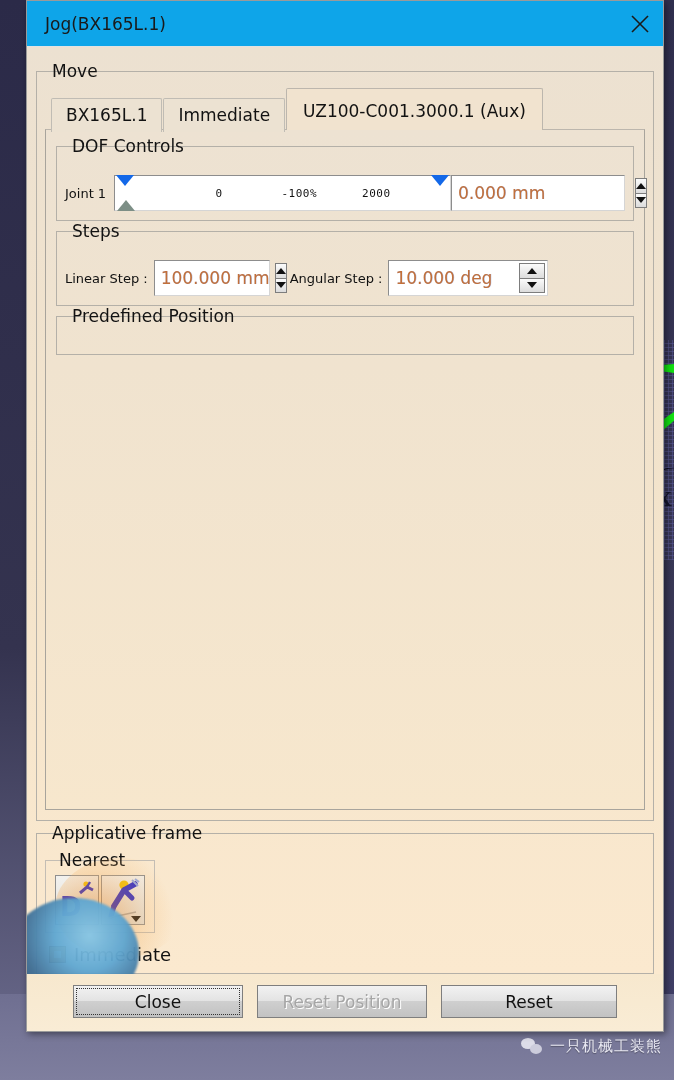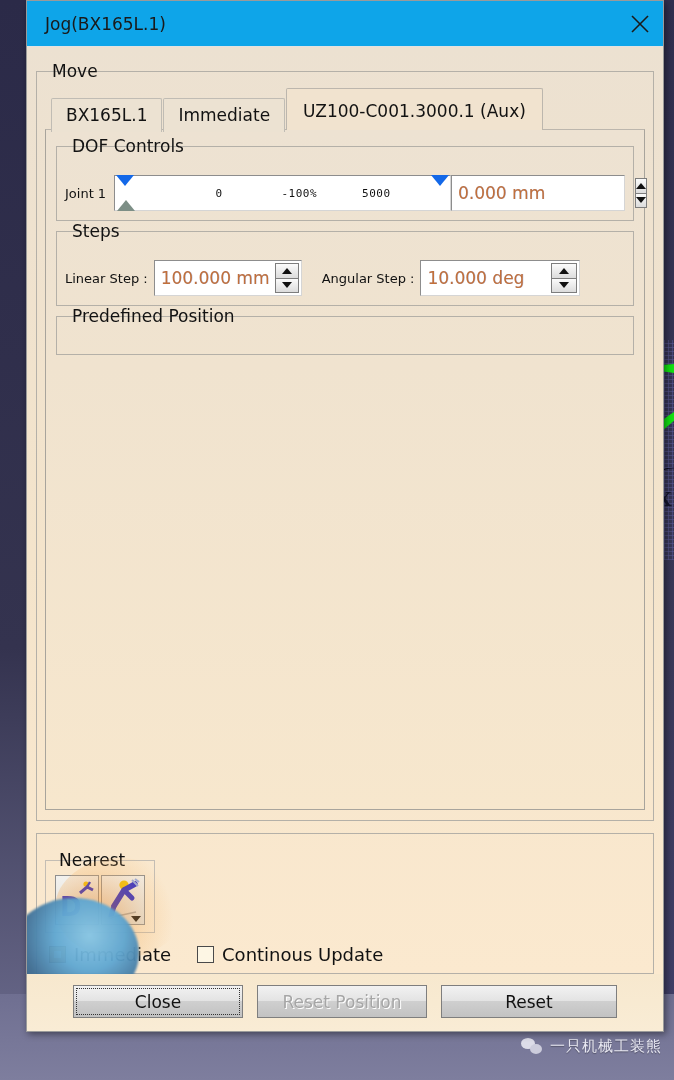--- a/index.html
+++ b/index.html
@@ -367,21 +367,21 @@
 
         <div class="group" style="margin-top:4px;">
           <span class="legend">DOF Controls</span>
           <div class="row">
             <span class="lbl">Joint 1</span>
 
             <div class="slider">
               <div class="ticklabels">
                 <span class="tl t0">0</span>
                 <span class="tl t1">-100%</span>
-                <span class="tl t2">5000</span>
+                <span class="tl t2">2000</span>
               </div>
               <span class="th-blue lo"></span>
               <span class="th-blue hi"></span>
               <span class="th-gray"></span>
             </div>
 
             <div class="spinbox" style="width:174px;gap:42px;">
               <span class="val">0.000 mm</span>
               <span class="spacer"></span>
               <span class="spin-arrows">
@@ -393,21 +393,21 @@
                   </button>
               </span>
             </div>
           </div>
         </div>
 
         <div class="group">
           <span class="legend">Steps</span>
           <div class="row">
             <span class="lbl">Linear Step :</span>
-            <div class="spinbox" style="margin-left:6px;width:148px;">
+            <div class="spinbox" style="margin-left:6px;width:116px;">
               <span class="val">100.000 mm</span>
               <span class="spacer"></span>
               <span class="spin-arrows">
                 <button>
                     <i class="arw-up"></i>
                   </button>
                 <button>
                     <i class="arw-dn"></i>
                   </button>
               </span>
@@ -430,20 +430,21 @@
 
         <div class="group">
           <span class="legend">Predefined Position</span>
         </div>
 
         <div class="spacer"></div>
       </div>
     </div>
 
     <div class="group" id="appl-group">
+      <span class="legend">Applicative frame</span>
 
       <div class="group" id="nearest-group">
         <span class="legend" style="left:8px;">Nearest</span>
         <div class="iconbtns">
           <div class="iconbtn">
             <svg width="42" height="48" viewBox="0 0 42 48">
               <text x="4" y="40" font-family="DejaVu Sans, sans-serif" font-size="26" font-weight="bold" fill="#1c20d0">D</text>
               <g transform="translate(22,5)">
                 <circle cx="8" cy="3" r="2.6" fill="#f2c200"></circle>
                 <path d="M2 12 L9 6 L15 9" stroke="#1c20d0" stroke-width="3" fill="none"></path>
@@ -463,24 +464,20 @@
             <span class="drop-tri"></span>
           </div>
         </div>
       </div>
 
       <div class="checkrow">
         <label class="chk">
           <span class="chkbox checked"></span>
           <span class="ctxt">Immediate</span>
         </label>
-        <label class="chk">
-          <span class="chkbox"></span>
-          <span class="ctxt">Continous Update</span>
-        </label>
       </div>
     </div>
   </div>
 
   <div class="btnrow">
     <div class="btn focus">
       <span>Close</span>
     </div>
     <div class="btn disabled">
       <span>Reset Position</span>

